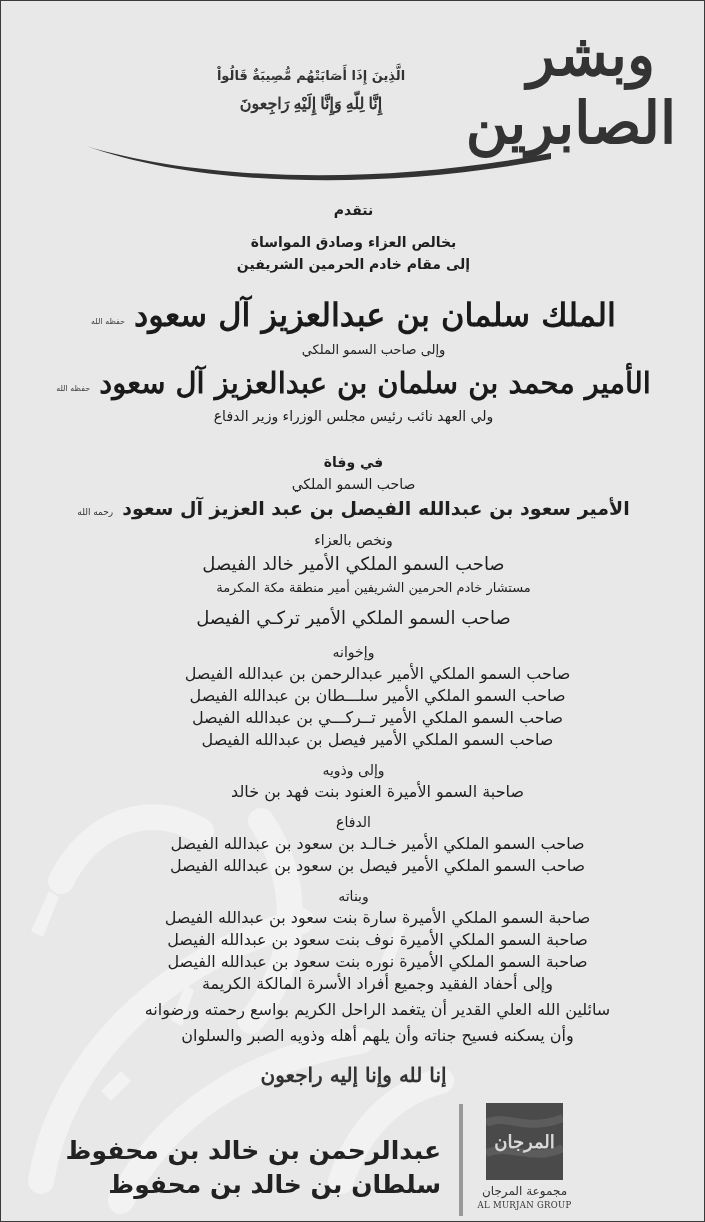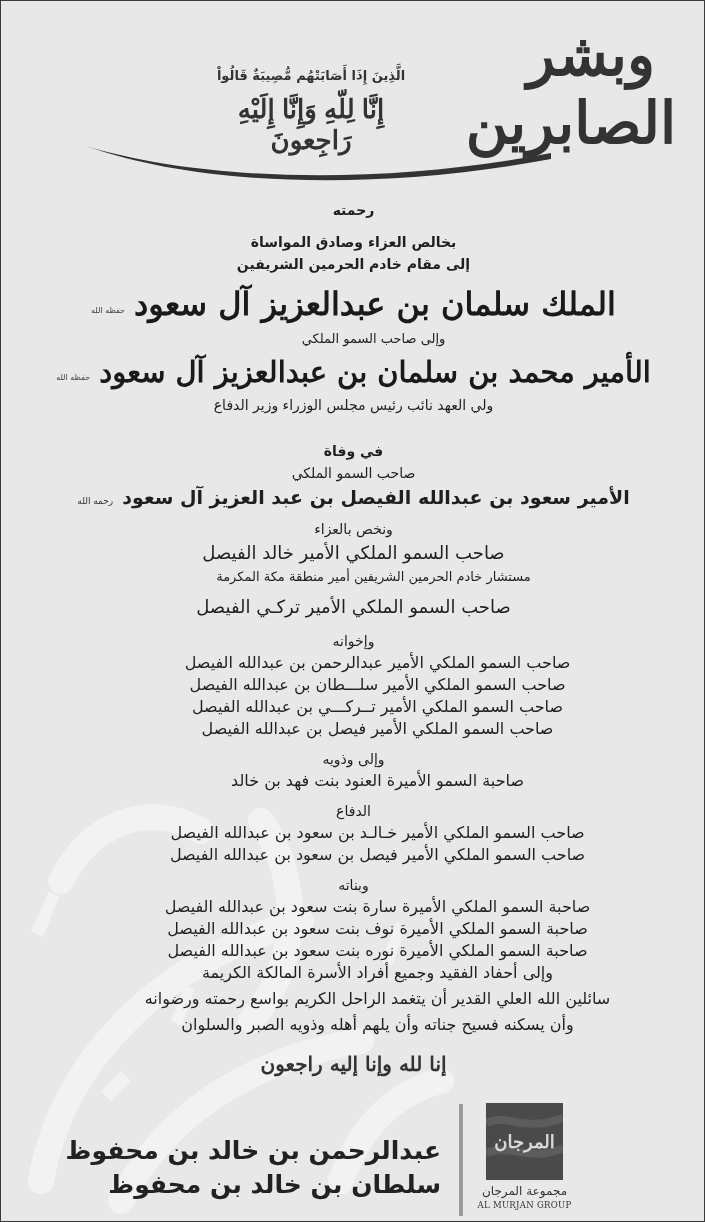--- a/index.html
+++ b/index.html
@@ -18,22 +18,22 @@
     font-size:58px; font-weight:bold; line-height:68px; color:#333;
     text-align:center; width:170px; letter-spacing:-2px;
   }
   .swoosh { position:absolute; left:80px; top:130px; width:480px; height:50px; }
   .verse-small {
     position:absolute; left:210px; top:67px; width:200px; text-align:center;
     font-size:13px; font-weight:bold; color:#333;
   }
   .verse-calli {
     position:absolute; left:210px; top:93px; width:200px; text-align:center;
-    font-family:Liberation Sans, sans-serif;
-    font-size:26px; font-weight:bold; color:#333; letter-spacing:-1px;
+    font-family:Liberation Serif, serif;
+    font-size:16px; font-weight:bold; color:#333; letter-spacing:-1px;
   }
   .content { position:absolute; left:0; top:198px; width:705px; text-align:center; }
   .line { display:block; white-space:nowrap; }
   .s13 { font-size:13px; line-height:22px;margin-left:40px; }
   .s14 { font-size:14px; line-height:22px; }
   .s16 { font-size:16px; line-height:22px;margin-left:48px; }
   .s17 { font-size:17px; line-height:23px; }
   .s19 { font-size:19px; line-height:26px; font-weight:bold; }
   .kingname {
     font-family:"DejaVu Serif","Liberation Serif",serif;
@@ -90,26 +90,26 @@
   <div class="header">
     <svg class="swoosh" viewBox="0 0 480 50">
       <path d="M5 15 C 120 50, 300 55, 470 22 L 470 28 C 300 60, 120 56, 5 15 Z" fill="#333"></path>
     </svg>
     <div class="calli-big-text">وبشر الصابرين</div>
     <div class="verse-small">الَّذِينَ إِذَا أَصَابَتْهُم مُّصِيبَةٌ قَالُواْ</div>
     <div class="verse-calli">إِنَّا لِلّهِ وَإِنَّا إِلَيْهِ رَاجِعونَ</div>
   </div>
 
   <div class="content">
-    <span class="line s14" style="font-weight:bold;">رحمته</span>
+    <span class="line s14" style="font-weight:bold;">نتقدم</span>
     <div class="gap10"></div>
     <span class="line s14" style="font-weight:bold;">بخالص العزاء وصادق المواساة</span>
     <span class="line s14" style="font-weight:bold;">إلى مقام خادم الحرمين الشريفين</span>
 
-    <div style="margin-top:5px;">
+    <div style="margin-top:16px;">
       <span class="kingname">الملك سلمان بن عبدالعزيز آل سعود</span>
       <span class="honor">حفظه الله</span>
     </div>
     <span class="line s13">وإلى صاحب السمو الملكي</span>
     <div>
       <span class="kingname" style="font-size:29px;line-height:44px;">الأمير محمد بن سلمان بن عبدالعزيز آل سعود</span>
       <span class="honor">حفظه الله</span>
     </div>
     <span class="line s14">ولي العهد نائب رئيس مجلس الوزراء وزير الدفاع</span>
 

